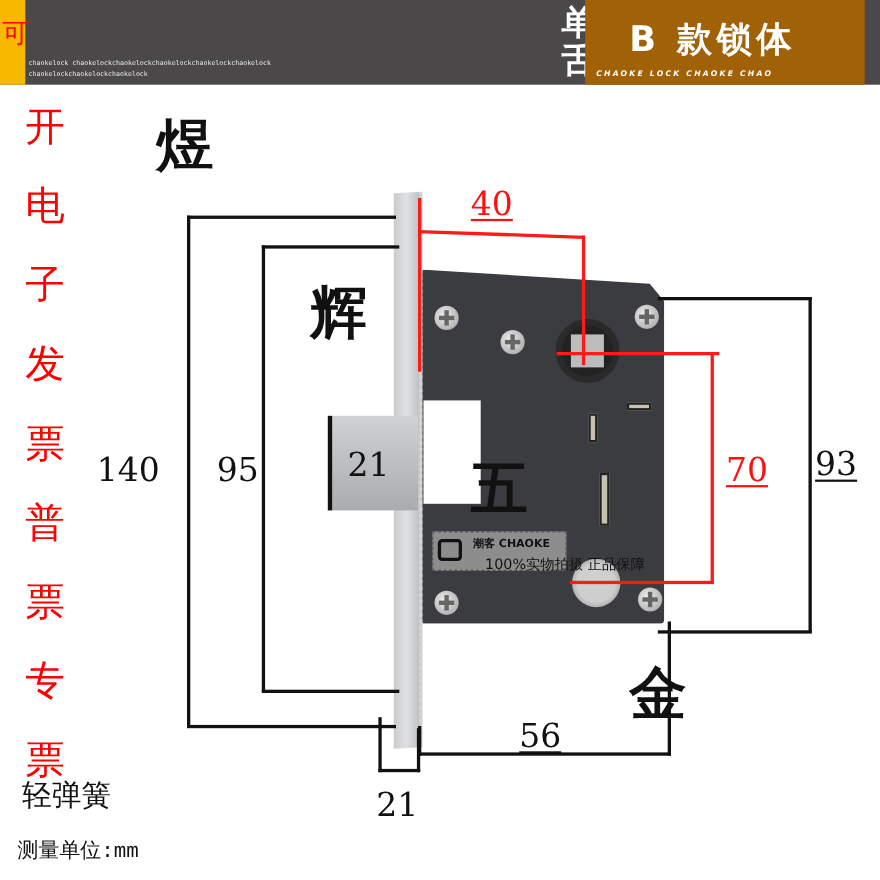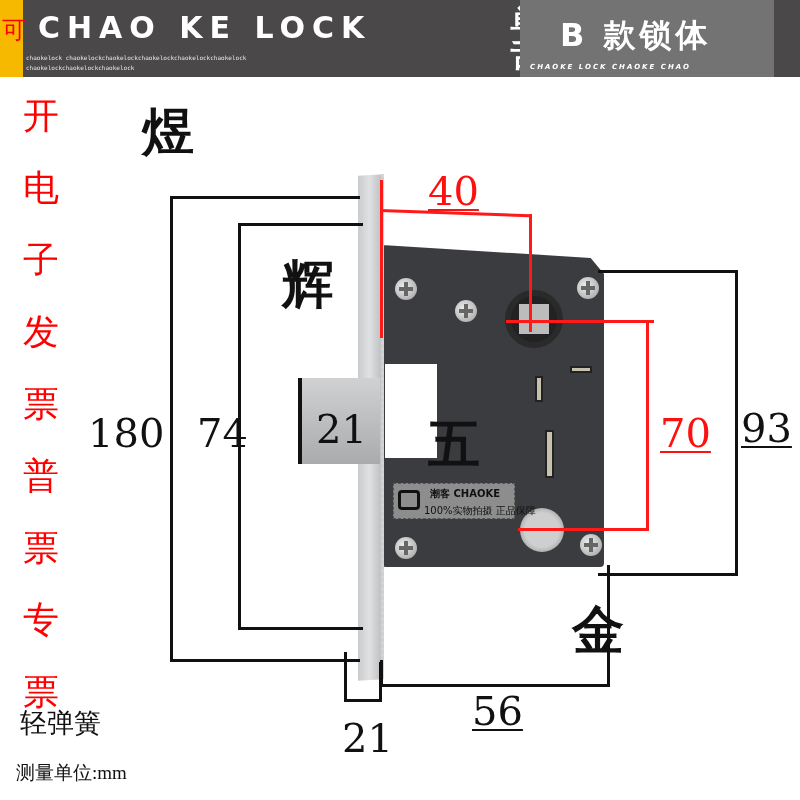--- a/index.html
+++ b/index.html
@@ -5,32 +5,32 @@
   * { box-sizing: border-box; margin: 0; padding: 0; }
   html, body { width: 800px; height: 800px; background: #ffffff; overflow: hidden; }
   body { position: relative; font-family: "DejaVu Serif", serif; }
 
   
   .banner { position: absolute; left: 0; top: 0; width: 800px; height: 77px; background: #4a4849; }
   .banner-left-stripe { position: absolute; left: 0; top: 0; width: 23px; height: 77px; background: #f7b800; }
   .brand { position: absolute; left: 38px; top: 10px; font-family: "DejaVu Sans", sans-serif; font-weight: bold; font-size: 30px; letter-spacing: 7px; color: #ffffff; }
   .brand-small { position: absolute; left: 26px; font-family: "DejaVu Sans Mono", monospace; font-size: 6px; color: #e8e8e8; letter-spacing: 0px; white-space: nowrap; }
   .danshe { position: absolute; left: 508px; top: 4px; width: 36px; font-family: "DejaVu Sans", sans-serif; font-weight: bold; font-size: 31px; line-height: 34px; color: #ffffff; text-align: center; }
-  .yellow-block { position: absolute; left: 520px; top: 0; width: 254px; height: 77px; background: #737373; }
+  .yellow-block { position: absolute; left: 532px; top: 0; width: 254px; height: 77px; background: #a16207; }
   .yellow-title { position: absolute; left: 40px; top: 14px; font-family: "DejaVu Sans", sans-serif; font-weight: bold; font-size: 32px; color: #ffffff; letter-spacing: 4px; white-space: nowrap; }
   .yellow-sub { position: absolute; left: 10px; top: 63px; font-family: "DejaVu Sans", sans-serif; font-weight: bold; font-style: italic; font-size: 7px; color: #ffffff; letter-spacing: 2px; white-space: nowrap; }
 
   
   .red-overlay { position: absolute; left: 2px; top: 14px; color: #ff0000; font-size: 24px; font-family: "DejaVu Serif", serif; }
   .red-vertical { position: absolute; left: 18px; top: 80px; width: 46px; color: #ff0000; font-family: "DejaVu Serif", serif; font-size: 36px; line-height: 72px; text-align: center; }
   .red-vertical span { display: block; }
 
   .big-char { position: absolute; font-family: "DejaVu Serif", serif; font-weight: bold; font-size: 52px; color: #111; }
 
-  .dim { position: absolute; font-family: "DejaVu Serif", serif; font-size: 40px; color: #111; }
+  .dim { position: absolute; font-family: "DejaVu Serif", serif; font-size: 30px; color: #111; }
   .dim.u { text-decoration: underline; text-decoration-thickness: 2px; text-underline-offset: 4px; }
   .dim.red { color: #ff1010; }
 
   .bl { position: absolute; background: #111; }
   .rl { position: absolute; background: #ff1a1a; }
 
   
   .faceplate { position: absolute; left: 358px; top: 175px; width: 26px; height: 505px; background: linear-gradient(90deg, #c9cbcc 0%, #e0e1e2 50%, #bfc1c2 100%); transform: skewY(-3deg); border-right: 3px dotted #d5d5d5; }
   .lockbody { position: absolute; left: 382px; top: 245px; width: 222px; height: 322px; background: #3b3c3f; border-radius: 4px 10px 4px 4px; clip-path: polygon(0 0, 94% 4%, 100% 9%, 100% 100%, 0 100%); }
   .latch { position: absolute; left: 298px; top: 378px; width: 82px; height: 86px; background: linear-gradient(180deg,#cfd1d2,#a9abac); border-left: 4px solid #111; }
@@ -38,31 +38,30 @@
   .screw { position: absolute; width: 22px; height: 22px; border-radius: 50%; background: radial-gradient(circle at 40% 40%, #f0f0f0, #9a9a9a); }
   .screw::before, .screw::after { content: ""; position: absolute; left: 9px; top: 4px; width: 4px; height: 14px; background: #666; }
   .screw::after { transform: rotate(90deg); }
   .spindle { position: absolute; border-radius: 50%; background: #222; border: 6px solid #2a2a2a; }
   .spindle-inner { position: absolute; background: #bcbcbc; }
   .cyl { position: absolute; width: 44px; height: 44px; border-radius: 50%; background: radial-gradient(circle,#cfcfcf 55%,#7a7a7a 100%); }
   .slot { position: absolute; background: #c7c2ae; border: 2px solid #222; }
   .stamp { position: absolute; left: 393px; top: 483px; width: 122px; height: 36px; background: #8d8d8d; border: 1px dashed #555; font-family: "DejaVu Sans", sans-serif; color: #111; }
   .stamp-cam { position: absolute; left: 4px; top: 6px; width: 22px; height: 20px; border: 3px solid #111; border-radius: 4px; }
   .stamp-l1 { position: absolute; left: 36px; top: 3px; font-size: 10px; font-weight: bold; white-space: nowrap; }
-  .stamp-l2 { position: absolute; left: 30px; top: 20px; font-size: 10px; white-space: nowrap; }
+  .stamp-l2 { position: absolute; left: 47px; top: 20px; font-size: 13px; white-space: nowrap; }
 
   .footer1 { position: absolute; left: 20px; top: 705px; font-family: "DejaVu Sans", sans-serif; font-size: 27px; color: #111; }
-  .footer2 { position: absolute; left: 16px; top: 760px; font-family: Liberation Serif, serif; font-size: 19px; color: #111; }
+  .footer2 { position: absolute; left: 16px; top: 760px; font-family: Liberation Mono, monospace; font-size: 19px; color: #111; }
 </style>
 </head>
 <body>
 
 <div class="banner">
   <div class="banner-left-stripe"></div>
-  <div class="brand">CHAO KE LOCK</div>
   <div class="brand-small" style="top:54px">chaokelock chaokelockchaokelockchaokelockchaokelockchaokelock</div>
   <div class="brand-small" style="top:64px">chaokelockchaokelockchaokelock</div>
   <div class="danshe">单舌</div>
   <div class="yellow-block">
     <div class="yellow-title">B 款锁体</div>
     <div class="yellow-sub">CHAOKE LOCK CHAOKE CHAO</div>
   </div>
 </div>
 
 <div class="red-overlay">可</div>
@@ -123,27 +122,27 @@
 <div class="bl" style="left:344px;top:699px;width:38px;height:3px"></div>
 <div class="bl" style="left:379px;top:662px;width:3px;height:40px"></div>
 
 <div class="rl" style="left:380px;top:180px;width:3px;height:158px"></div>
 <div class="rl" style="left:380px;top:209px;width:150px;height:3px;transform:rotate(2deg);transform-origin:left"></div>
 <div class="rl" style="left:529px;top:214px;width:3px;height:118px"></div>
 <div class="rl" style="left:506px;top:320px;width:148px;height:3px"></div>
 <div class="rl" style="left:646px;top:320px;width:3px;height:210px"></div>
 <div class="rl" style="left:518px;top:528px;width:131px;height:3px"></div>
 
-<div class="dim" style="left:88px;top:410px">180</div>
-<div class="dim" style="left:197px;top:410px">74</div>
+<div class="dim" style="left:88px;top:410px">140</div>
+<div class="dim" style="left:197px;top:410px">95</div>
 <div class="dim" style="left:316px;top:406px">21</div>
 <div class="dim red u" style="left:428px;top:168px">40</div>
 <div class="dim red u" style="left:660px;top:410px">70</div>
 <div class="dim u" style="left:741px;top:405px">93</div>
-<div class="dim u" style="left:472px;top:688px">56</div>
+<div class="dim u" style="left:472px;top:652px">56</div>
 <div class="dim" style="left:342px;top:715px">21</div>
 
 <div class="big-char" style="left:142px;top:98px">煜</div>
 <div class="big-char" style="left:282px;top:250px">辉</div>
 <div class="big-char" style="left:428px;top:410px">五</div>
 <div class="big-char" style="left:572px;top:596px">金</div>
 
 <div class="footer1">轻弹簧</div>
 <div class="footer2">测量单位:mm</div>
 

